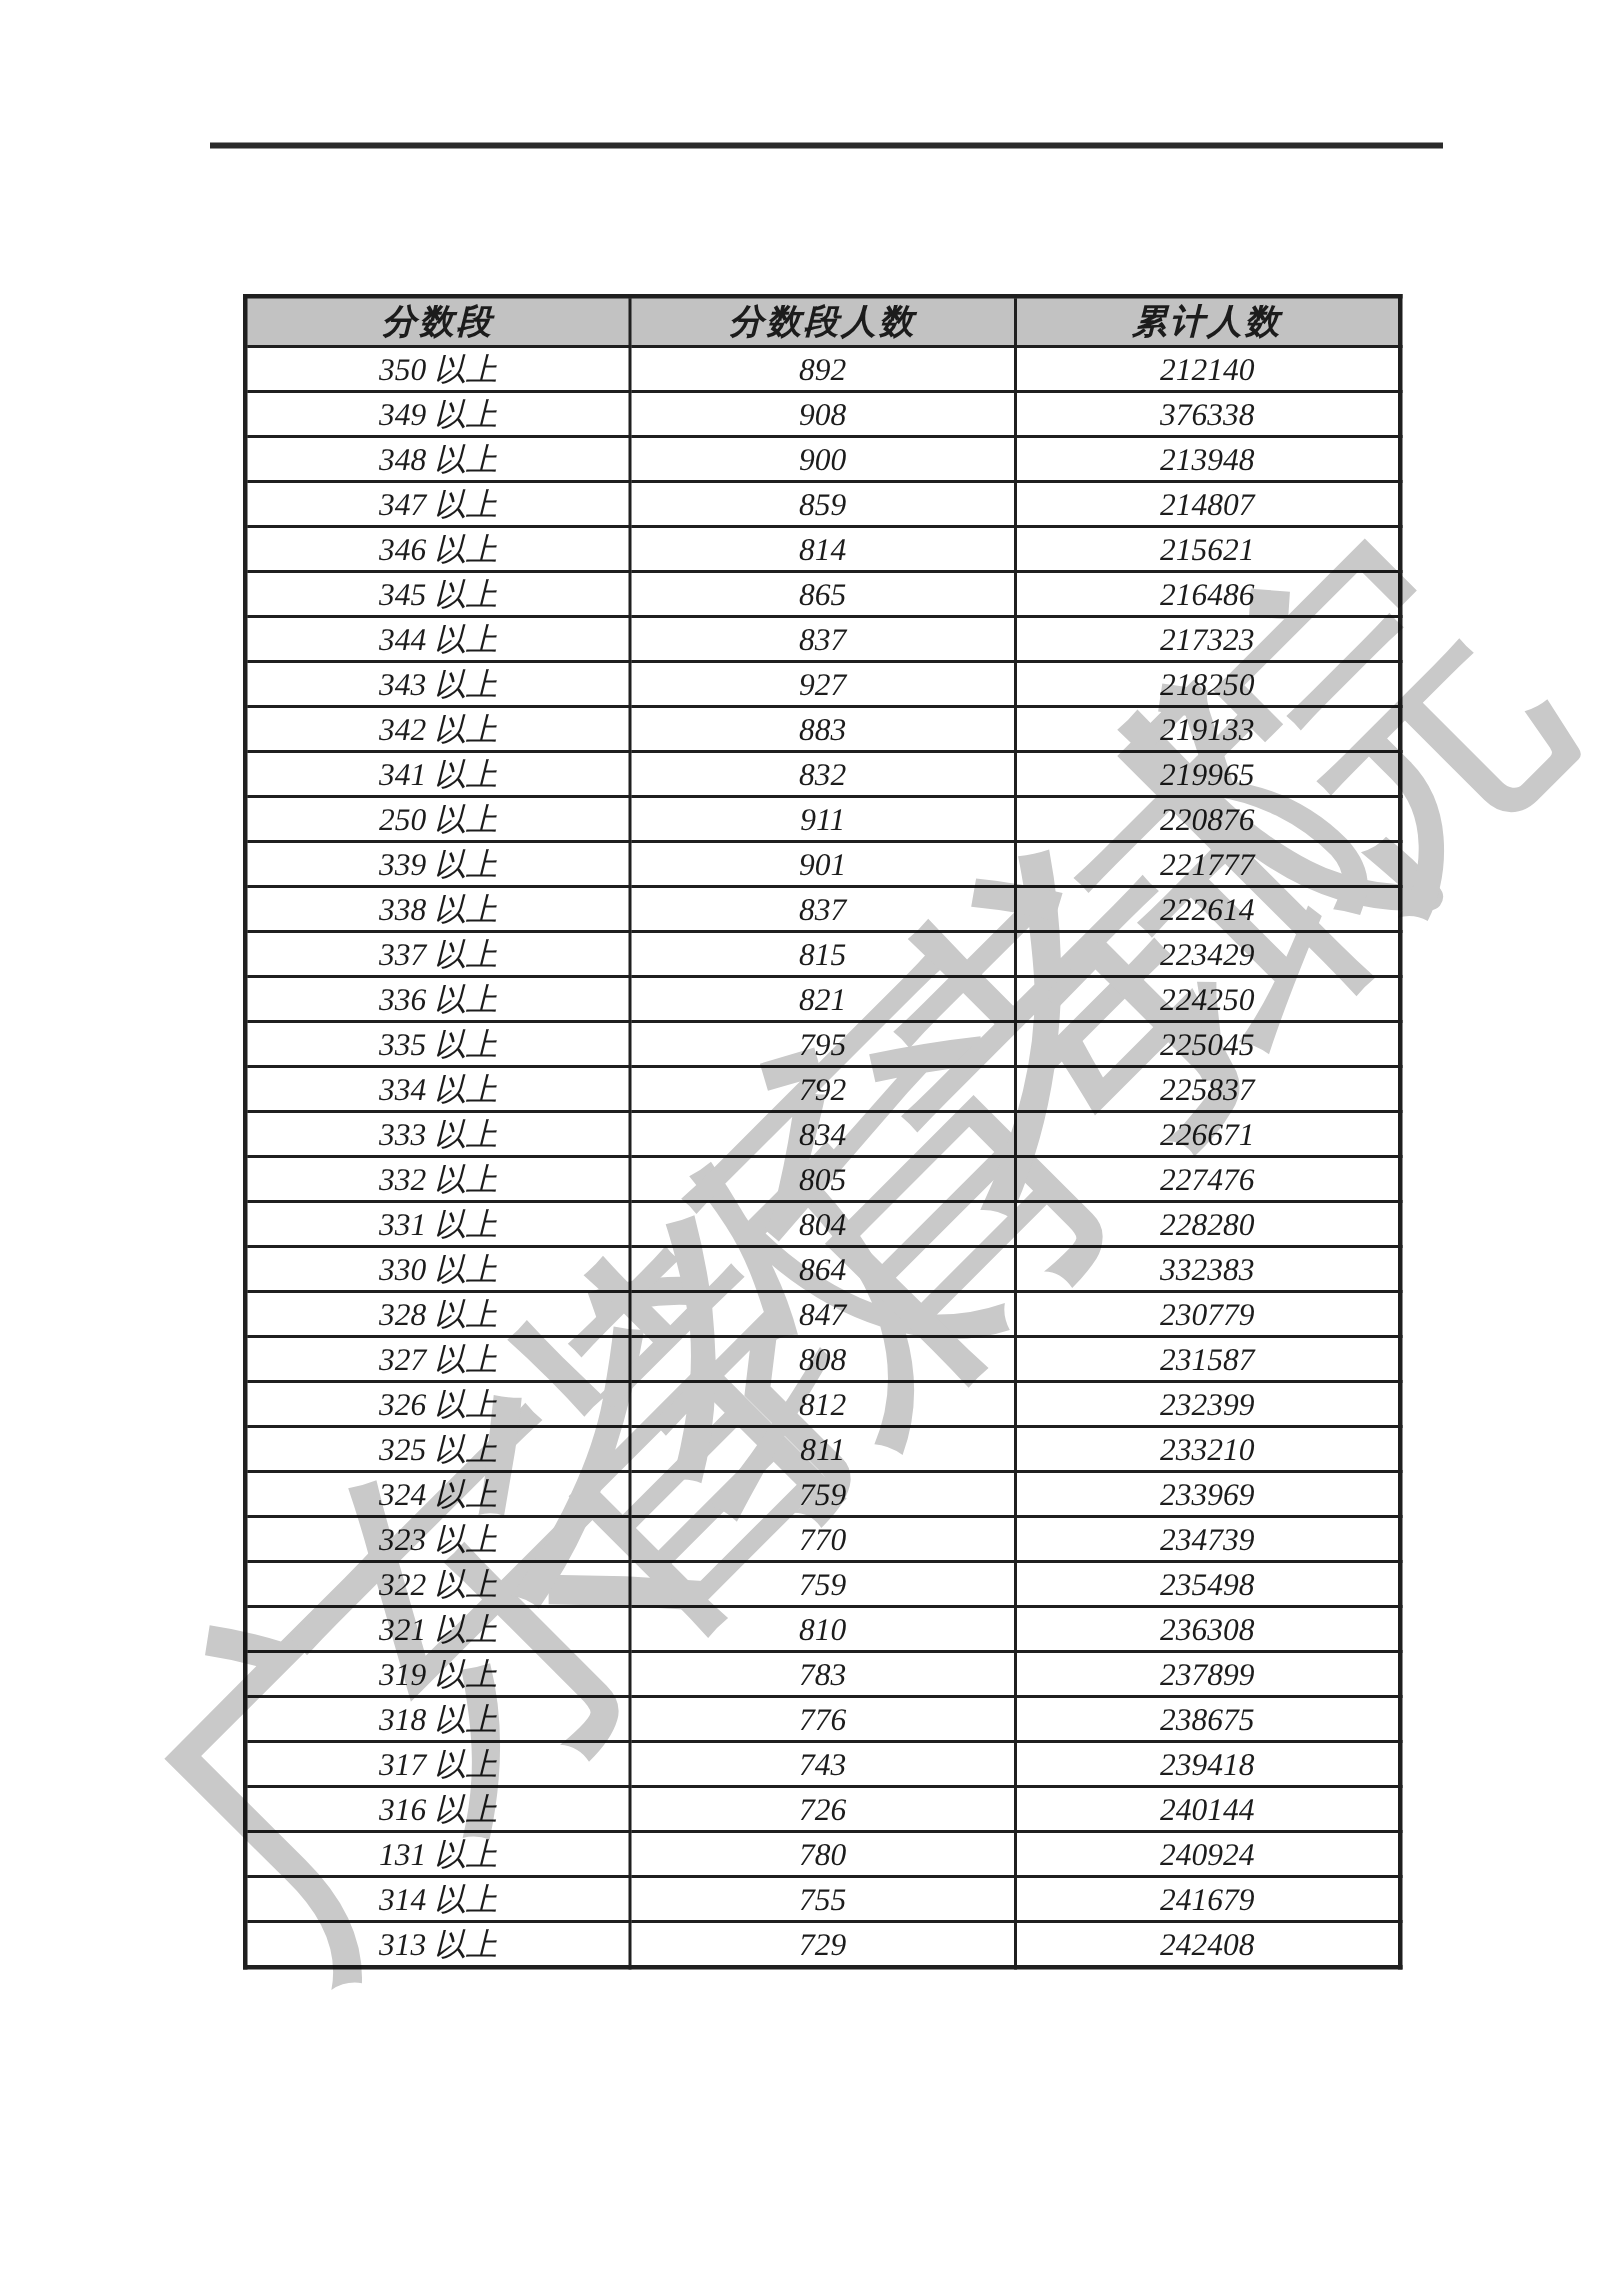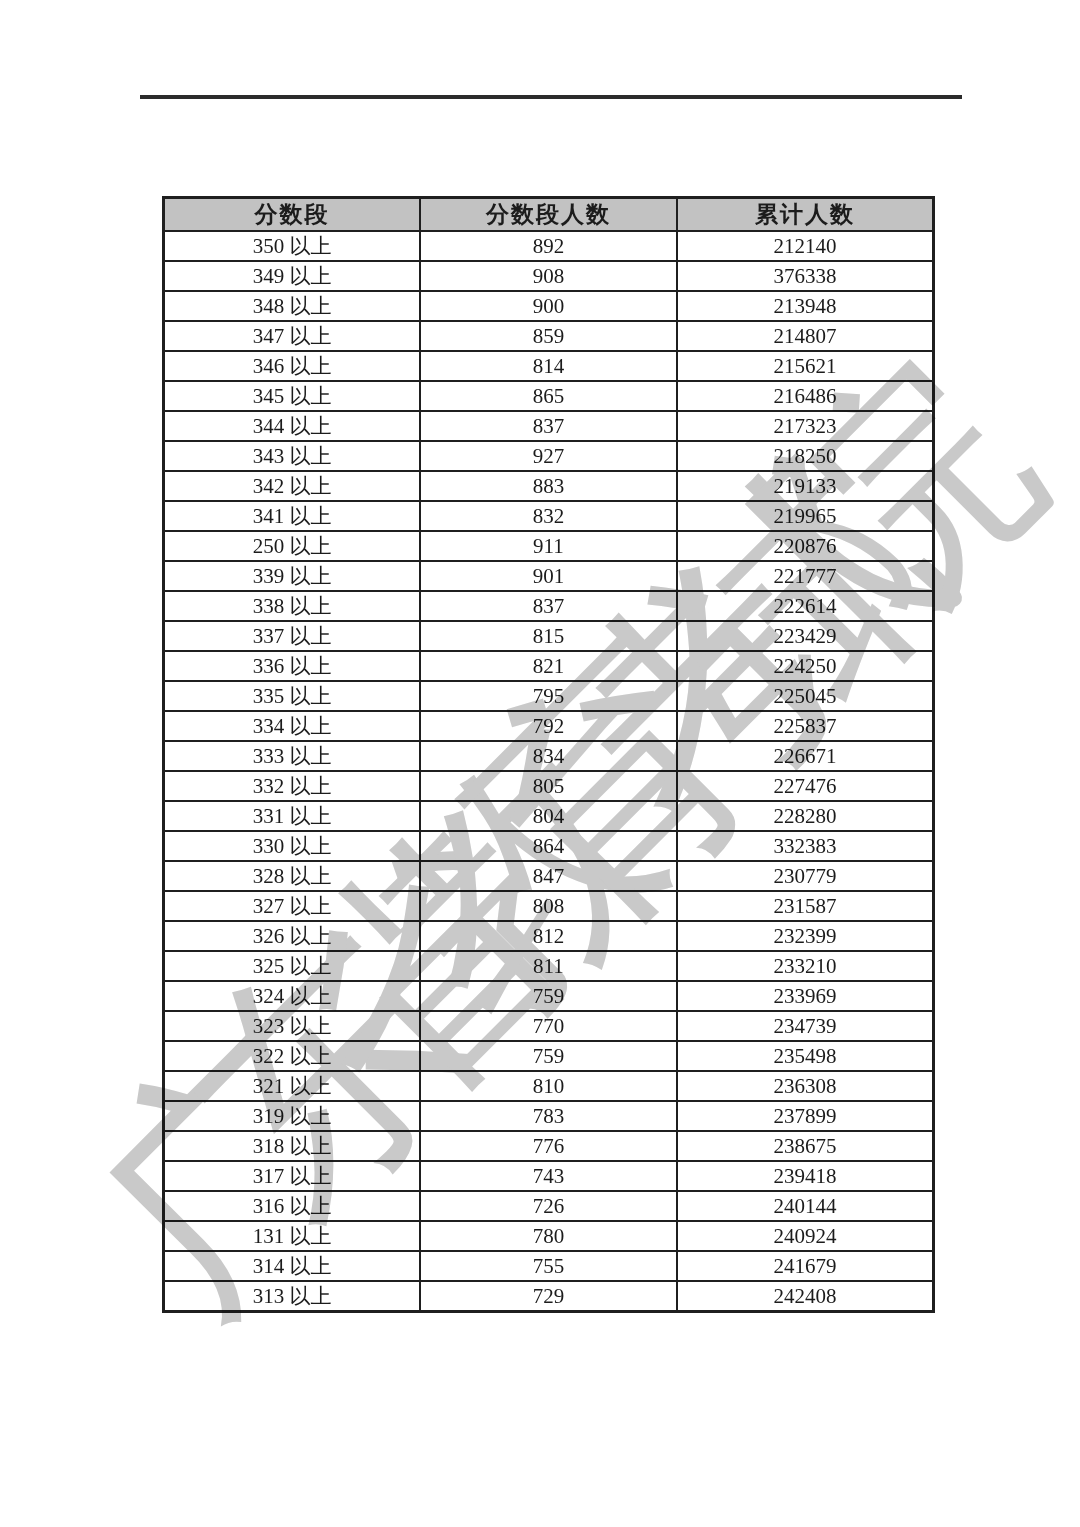--- a/index.html
+++ b/index.html
@@ -47,21 +47,21 @@
     font-weight:bold;
     letter-spacing:2px;
   }
   table.score-table td{
     border:2px solid var(--border);
     height:26px;
     font-size:21px;
     padding:0;
     white-space:nowrap;
   }
-  table.score-table{border:3px solid var(--border);}
+  table.score-table{border:3px solid var(--border);font-style:italic;}
   .watermark{
     position:absolute;
     left:565px;
     top:835px;
     transform:translate(-50%,-50%) rotate(-45deg);
     font-size:250px;
     letter-spacing:-115px;
     padding-right:115px;
     white-space:nowrap;
     color:var(--watermark);

